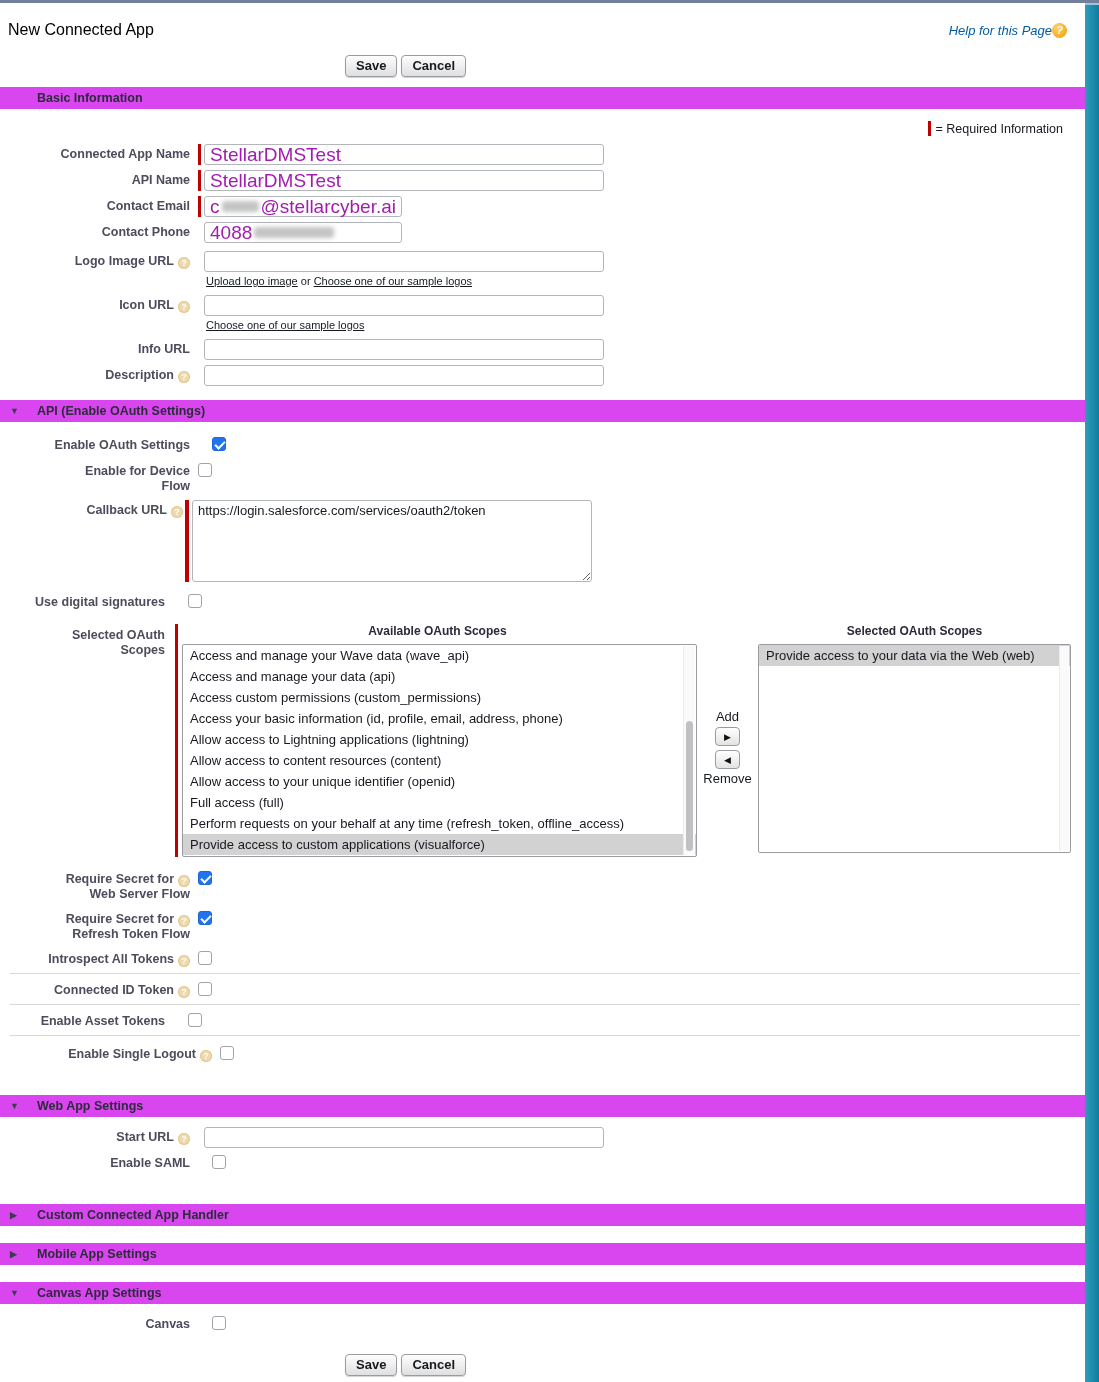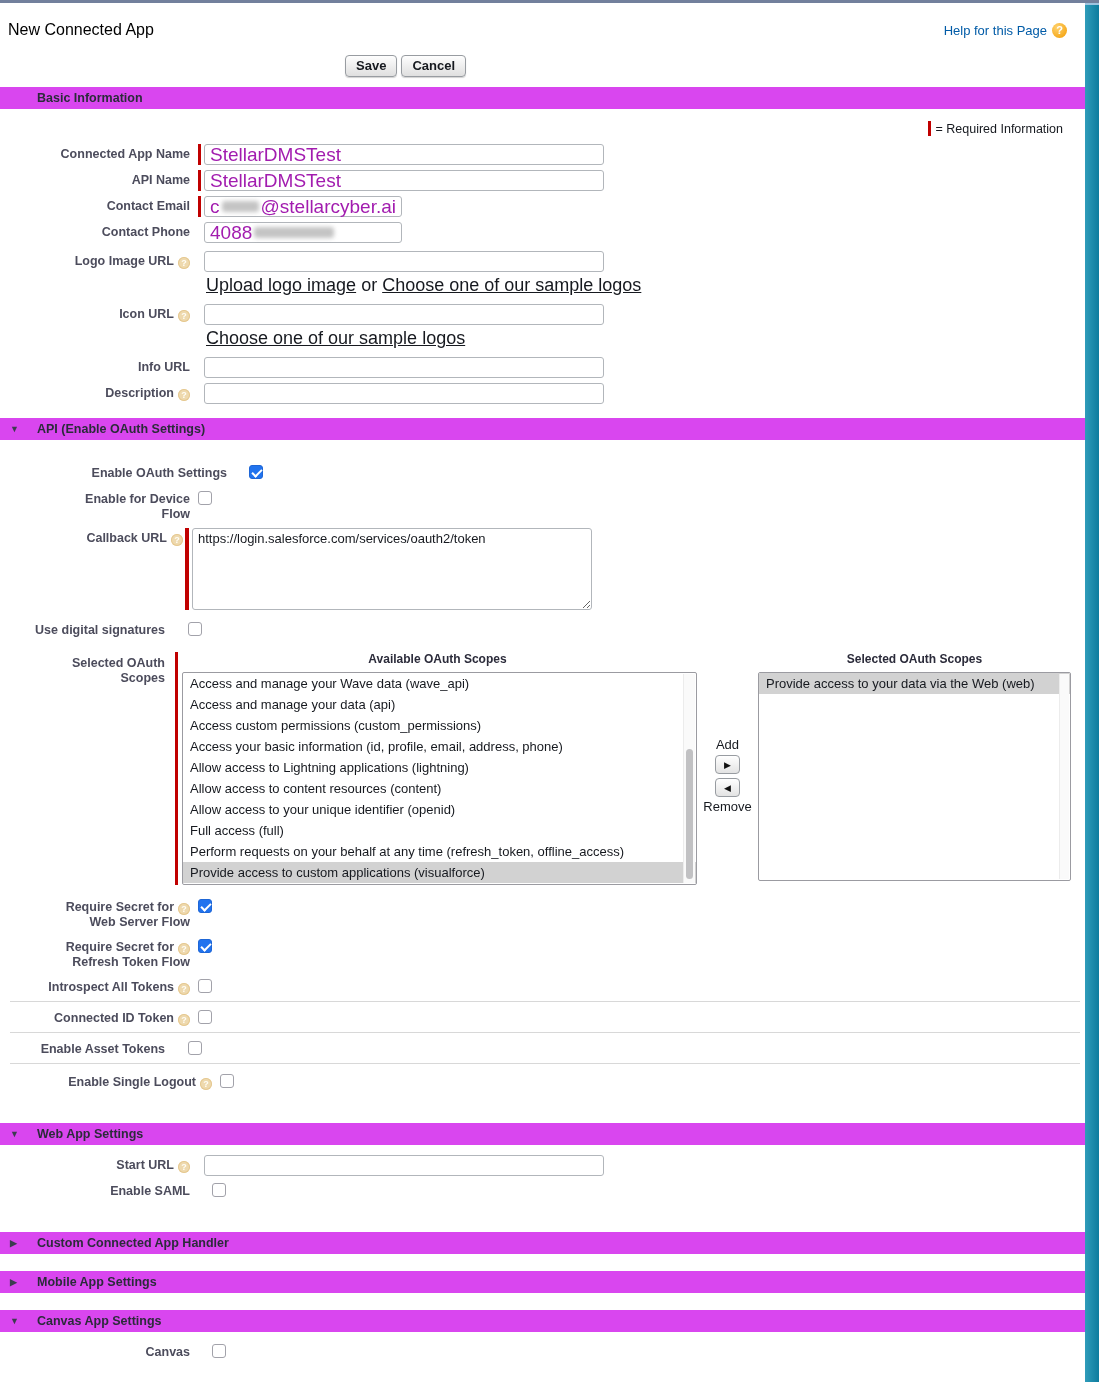--- a/index.html
+++ b/index.html
@@ -11,21 +11,21 @@
   .topline { position:absolute; top:0; left:0; width:1099px; height:3px; background:#72809c; z-index:5; }
   .teal-bar {
     position:absolute; top:0; right:0; width:14px; height:1382px; z-index:4;
     background:linear-gradient(90deg,#2f9cba 0%, #0e7c9e 100%);
   }
   .teal-bar .cap { position:absolute; top:0; left:0; width:100%; height:5px; background:#9ec4e0; }
   .content { position:absolute; left:0; top:3px; width:1085px; }
 
   .page-header { display:flex; justify-content:space-between; align-items:center; padding:18px 18px 0 8px; }
   .page-title { font-size:16px; color:#000; }
-  .help-link { font-size:13px; color:#015ba7; display:flex; align-items:center; gap:5px; cursor:pointer; }
+  .help-link { font-size:13px; color:#015ba7; display:flex; align-items:center; cursor:pointer;font-style:italic; }
   .help-q {
     width:15px; height:15px; border-radius:50%; flex:none;
     background:radial-gradient(circle at 35% 30%, #ffd26e, #f29b00);
     color:#fff; font-size:11px; font-weight:bold; text-align:center; line-height:15px;
   }
 
   .btnrow { display:flex; gap:4px; margin-left:345px; }
   .btnrow.top { margin-top:16px; margin-bottom:10px; }
   .btnrow.bottom { margin-top:22px; }
   .btn {
@@ -60,21 +60,21 @@
   .w-long { width:400px; } .w-short { width:198px; }
   .fake-input { display:flex; align-items:center; }
   .redact { display:inline-block; height:11px; background:#c4c4c4; border-radius:3px; filter:blur(2px); margin:0 2px; }
   .redact.email { width:42px; } .redact.phone { width:80px; }
 
   .hicon {
     display:inline-block; width:12px; height:12px; border-radius:50%; background:#eed9ae;
     box-shadow:inset 0 0 0 1px #e5c890; color:#fffdf6; font-size:9px; font-weight:bold;
     line-height:12px; text-align:center; vertical-align:-1px; margin-left:4px; cursor:pointer;
   }
-  .sublinks { font-size:18px; margin:3px 0 3px 2px; color:#16191f; }
+  .sublinks { font-size:11px; margin:3px 0 3px 2px; color:#16191f; }
   .sublinks a { color:#16191f; text-decoration:underline; cursor:pointer; }
 
   .cb {
     width:14px; height:14px; border:1px solid #a2a2aa; border-radius:3px; background:#fff;
     display:inline-block; position:relative; margin-top:2px; cursor:pointer; flex:none;
   }
   .cb.checked { background:#2173ee; border-color:#1e66d6; }
   .cb.checked::after {
     content:""; position:absolute; left:4px; top:1px; width:4px; height:8px;
     border:solid #fff; border-width:0 2px 2px 0; transform:rotate(45deg);
@@ -221,21 +221,21 @@
     <div class="fctl" style="margin-left:14px;">
       <input class="txt w-long" value="" style="">
     </div>
   </div>
 
   <div class="sechdr" style="margin-top:14px;">
     <span class="sec-arrow">▼</span>
     <span>API (Enable OAuth Settings)</span>
   </div>
 
-  <div class="frow" style="margin-top:23px;padding-left:37px;">
+  <div class="frow" style="margin-top:13px;">
     <div class="flabel">Enable OAuth Settings</div>
     <div class="fctl" style="margin-left:22px;">
       <span class="cb checked"></span>
     </div>
   </div>
 
   <div class="frow" style="margin-top:8px;">
     <div class="flabel">
       <span>Enable for Device</span><br>
       <span>Flow</span>

